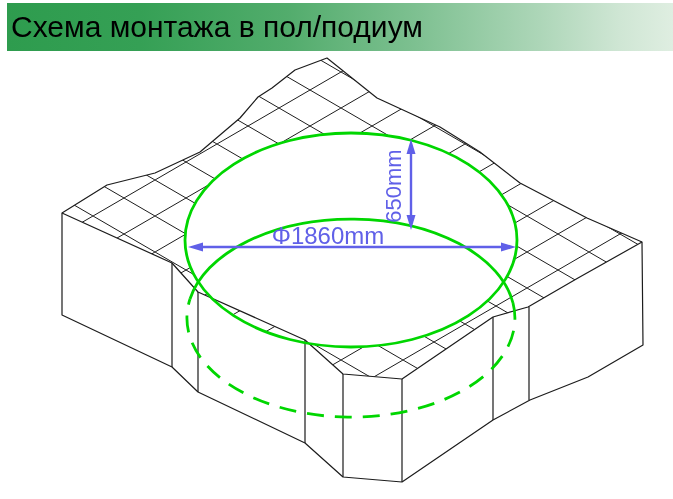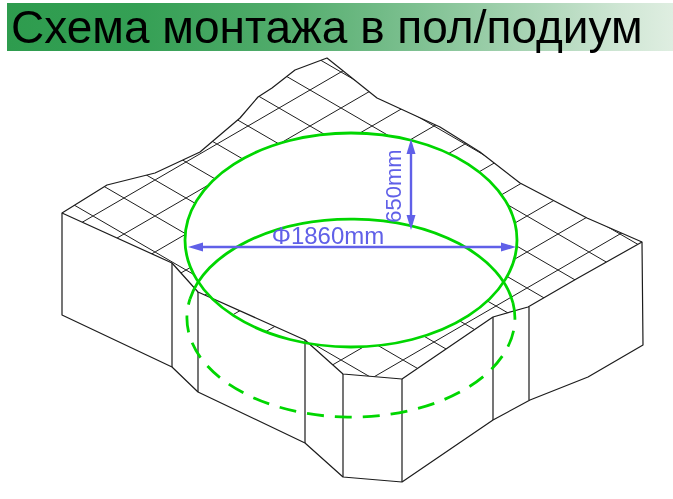--- a/index.html
+++ b/index.html
@@ -6,21 +6,21 @@
   body{
     width:673px;height:499px;position:relative;overflow:hidden;
     font-family:"Liberation Sans", sans-serif;
   }
   .titlebar{
     position:absolute;left:7px;top:3px;right:0;height:48px;
     background:linear-gradient(90deg,#2E9C4E 0%,#35A055 20%,#52AC6C 42%,#7FC192 62%,#ADD6B8 80%,#CFE6D4 92%,#DFEEE1 100%);
     display:flex;align-items:center;
   }
   .titlebar .title{
-    font-size:46px;line-height:48px;color:#000;padding-left:4px;
+    font-size:30px;line-height:48px;color:#000;padding-left:4px;
     white-space:nowrap;letter-spacing:0px;
   }
   .diagram{position:absolute;left:0;top:55px;width:673px;height:444px;}
 </style>
 </head>
 <body>
 
 <div class="titlebar">
   <span class="title">Схема монтажа в пол/подиум</span>
 </div>

